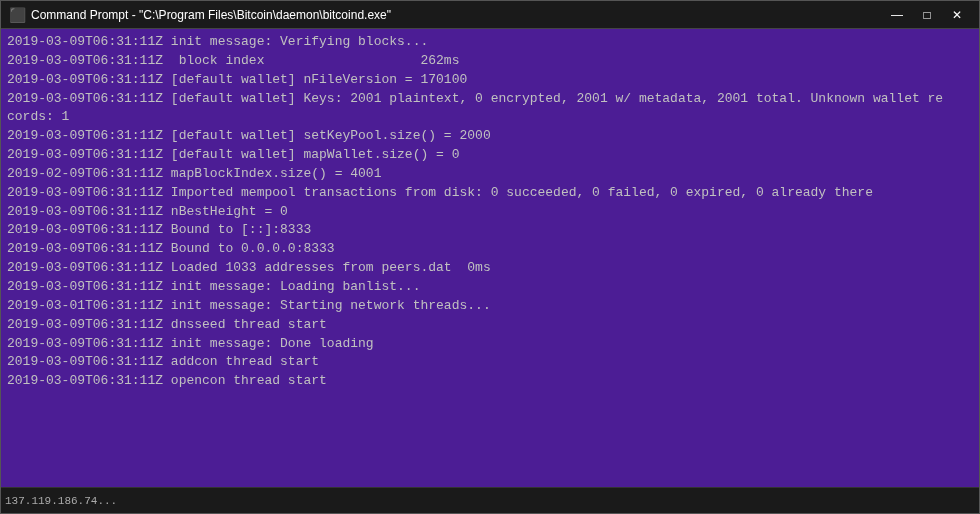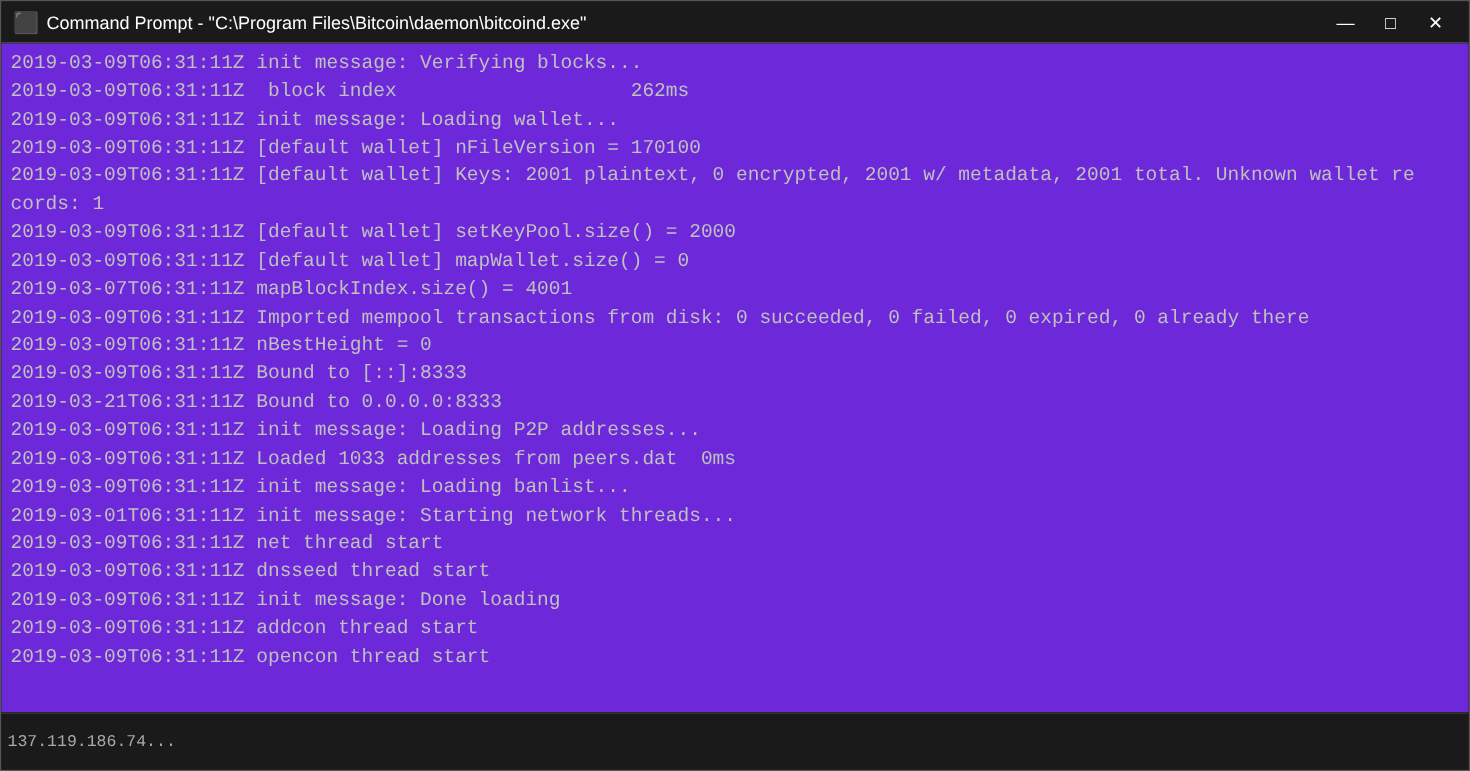--- a/index.html
+++ b/index.html
@@ -66,37 +66,37 @@
       color: #fff;
       font-size: 12px;
       cursor: pointer;
       display: flex;
       align-items: center;
       justify-content: center;
       font-family: 'Segoe UI', Arial, sans-serif;
     }
 
     .terminal {
-      background: #6d28d9;
+      background: #4c1d95;
       color: #c0c0c0;
       flex: 1;
       padding: 4px 6px;
       overflow: hidden;
       font-family: 'Courier New', Courier, monospace;
       font-size: 13px;
       line-height: 1.45;
     }
 
     .terminal-line {
       white-space: pre;
       color: #c0c0c0;
     }
 
     .taskbar {
-      height: 38px;
+      height: 26px;
       background: #1a1a1a;
       border-top: 1px solid #333;
       display: flex;
       align-items: center;
       padding: 0 4px;
       flex-shrink: 0;
     }
 
     .taskbar-text {
       color: #aaa;
@@ -116,36 +116,33 @@
     <div class="titlebar-controls">
       <button class="titlebar-btn">—</button>
       <button class="titlebar-btn">□</button>
       <button class="titlebar-btn close">✕</button>
     </div>
   </div>
 
   <div class="terminal" id="terminal-container">
   <div class="terminal-line">2019-03-09T06:31:11Z init message: Verifying blocks...</div>
       <div class="terminal-line">2019-03-09T06:31:11Z  block index                    262ms</div>
-      <div class="terminal-line">2019-03-09T06:31:11Z init message: Loading wallet...</div>
       <div class="terminal-line">2019-03-09T06:31:11Z [default wallet] nFileVersion = 170100</div>
       <div class="terminal-line">2019-03-09T06:31:11Z [default wallet] Keys: 2001 plaintext, 0 encrypted, 2001 w/ metadata, 2001 total. Unknown wallet re</div>
       <div class="terminal-line">cords: 1</div>
       <div class="terminal-line">2019-03-09T06:31:11Z [default wallet] setKeyPool.size() = 2000</div>
       <div class="terminal-line">2019-03-09T06:31:11Z [default wallet] mapWallet.size() = 0</div>
-      <div class="terminal-line">2019-03-07T06:31:11Z mapBlockIndex.size() = 4001</div>
+      <div class="terminal-line">2019-02-09T06:31:11Z mapBlockIndex.size() = 4001</div>
       <div class="terminal-line">2019-03-09T06:31:11Z Imported mempool transactions from disk: 0 succeeded, 0 failed, 0 expired, 0 already there</div>
       <div class="terminal-line">2019-03-09T06:31:11Z nBestHeight = 0</div>
       <div class="terminal-line">2019-03-09T06:31:11Z Bound to [::]:8333</div>
-      <div class="terminal-line">2019-03-21T06:31:11Z Bound to 0.0.0.0:8333</div>
-      <div class="terminal-line">2019-03-09T06:31:11Z init message: Loading P2P addresses...</div>
+      <div class="terminal-line">2019-03-09T06:31:11Z Bound to 0.0.0.0:8333</div>
       <div class="terminal-line">2019-03-09T06:31:11Z Loaded 1033 addresses from peers.dat  0ms</div>
       <div class="terminal-line">2019-03-09T06:31:11Z init message: Loading banlist...</div>
       <div class="terminal-line">2019-03-01T06:31:11Z init message: Starting network threads...</div>
-      <div class="terminal-line">2019-03-09T06:31:11Z net thread start</div>
       <div class="terminal-line">2019-03-09T06:31:11Z dnsseed thread start</div>
       <div class="terminal-line">2019-03-09T06:31:11Z init message: Done loading</div>
       <div class="terminal-line">2019-03-09T06:31:11Z addcon thread start</div>
       <div class="terminal-line">2019-03-09T06:31:11Z opencon thread start</div>
     </div>
 
   <div class="taskbar">
     <span class="taskbar-text">137.119.186.74...</span>
   </div>
 </div>

